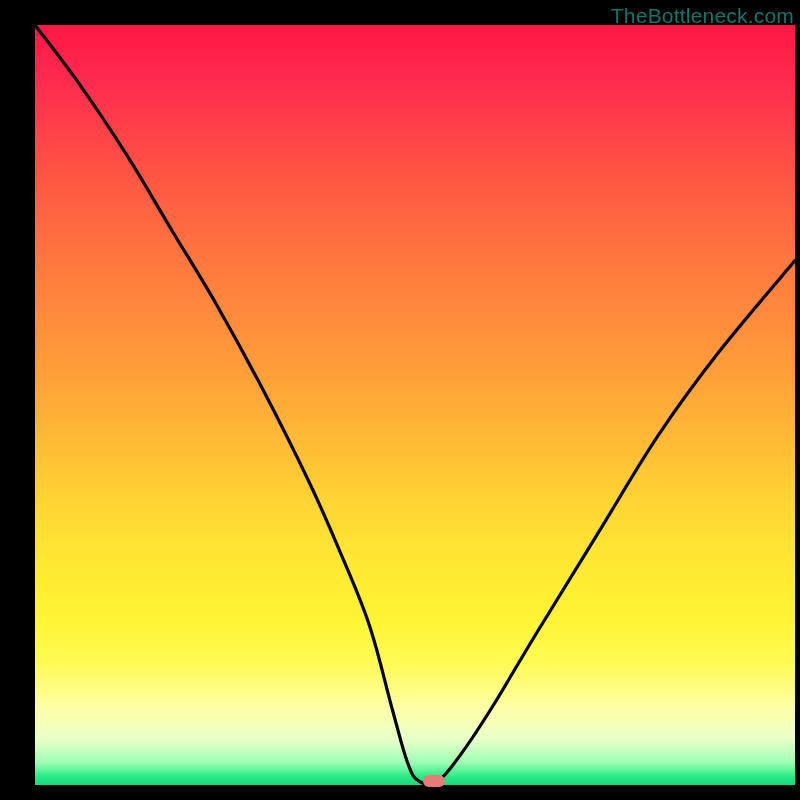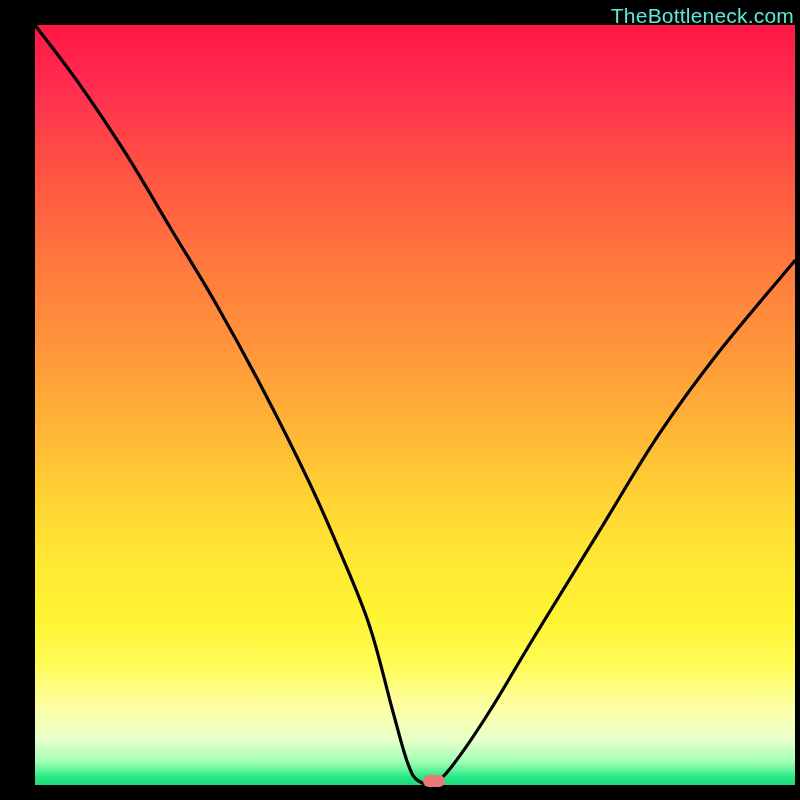--- a/index.html
+++ b/index.html
@@ -41,21 +41,21 @@
       #e9ffca 94%,
       #9fffb4 97%,
       #23e884 99%,
       #1fd97e 100%
     );
   }
   .watermark {
     position: absolute;
     top: 4px;
     right: 6px;
-    color: #5eead4;
+    color: #0f766e;
     font-size: 21px;
     font-weight: 500;
     letter-spacing: 0.2px;
     font-family: Arial, Helvetica, sans-serif;
   }
   svg.curve {
     position: absolute;
     left: 0;
     top: 0;
   }

